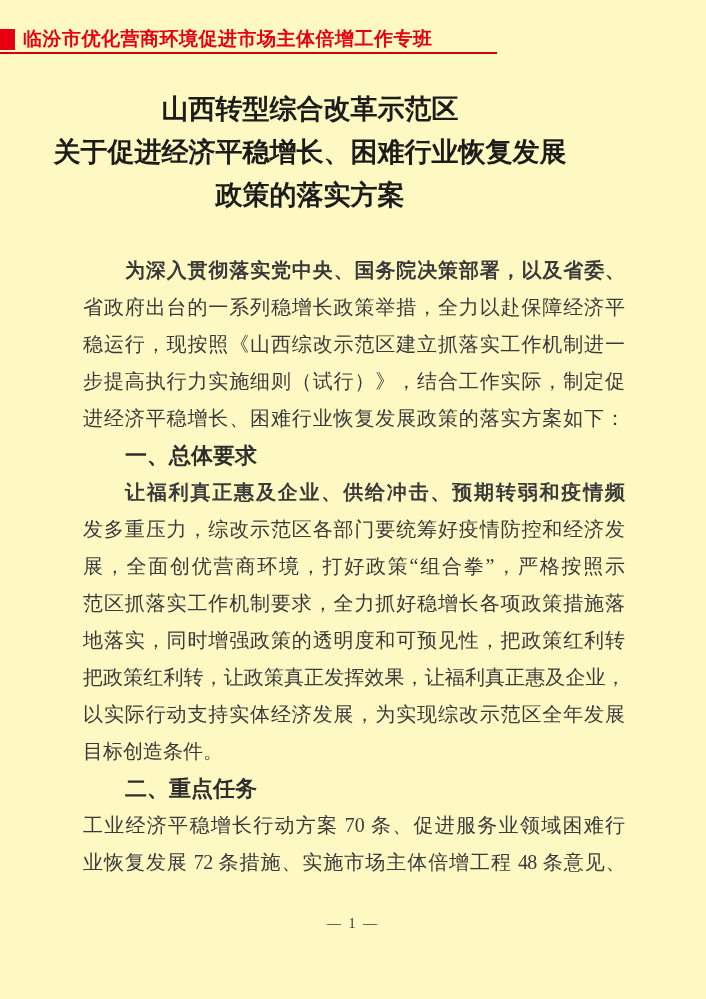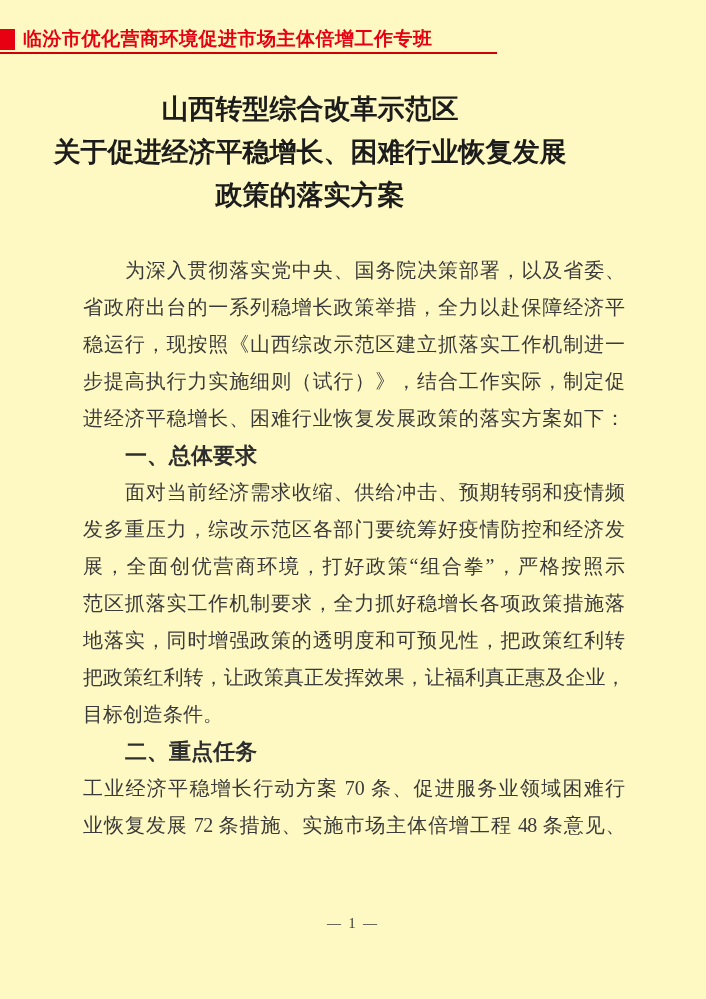--- a/index.html
+++ b/index.html
@@ -75,21 +75,21 @@
     line-height: 37px;
     white-space: nowrap;
     word-break: break-all;
   }
   .text-line.justify {
     white-space: normal;
     text-align: justify;
     text-align-last: justify;
     text-justify: inter-character;
   }
-  .text-line.indent { text-indent: 42px; }
+  .text-line.indent { text-indent: 42px; font-weight: bold; }
   .text-line.tight { letter-spacing: -0.6px; }
   .text-line.heading {
     font-family: "Liberation Sans", "DejaVu Sans", sans-serif;
     font-weight: 600;
     font-size: 22px;
     color: #2e2e2e;
     padding-left: 42px;
   }
 
   
@@ -121,26 +121,27 @@
     <div>政策的落实方案</div>
   </h1>
 
   <div class="doc-body" id="body-lines">
       <div class="text-line justify indent">为深入贯彻落实党中央、国务院决策部署，以及省委、</div>
       <div class="text-line justify">省政府出台的一系列稳增长政策举措，全力以赴保障经济平</div>
       <div class="text-line justify">稳运行，现按照《山西综改示范区建立抓落实工作机制进一</div>
       <div class="text-line justify">步提高执行力实施细则（试行）》，结合工作实际，制定促</div>
       <div class="text-line justify">进经济平稳增长、困难行业恢复发展政策的落实方案如下：</div>
       <div class="text-line heading">一、总体要求</div>
-      <div class="text-line justify indent">面对当前经济需求收缩、供给冲击、预期转弱和疫情频</div>
+      <div class="text-line justify indent">让福利真正惠及企业、供给冲击、预期转弱和疫情频</div>
       <div class="text-line justify">发多重压力，综改示范区各部门要统筹好疫情防控和经济发</div>
       <div class="text-line justify">展，全面创优营商环境，打好政策“组合拳”，严格按照示</div>
       <div class="text-line justify">范区抓落实工作机制要求，全力抓好稳增长各项政策措施落</div>
       <div class="text-line justify">地落实，同时增强政策的透明度和可预见性，把政策红利转</div>
       <div class="text-line justify tight">把政策红利转，让政策真正发挥效果，让福利真正惠及企业，</div>
+      <div class="text-line justify">以实际行动支持实体经济发展，为实现综改示范区全年发展</div>
       <div class="text-line">目标创造条件。</div>
       <div class="text-line heading">二、重点任务</div>
       <div class="text-line justify">工业经济平稳增长行动方案 70 条、促进服务业领域困难行</div>
       <div class="text-line justify tight">业恢复发展 72 条措施、实施市场主体倍增工程 48 条意见、</div>
     </div>
 
   <div class="page-footer">
     <span>— 1 —</span>
   </div>
 

